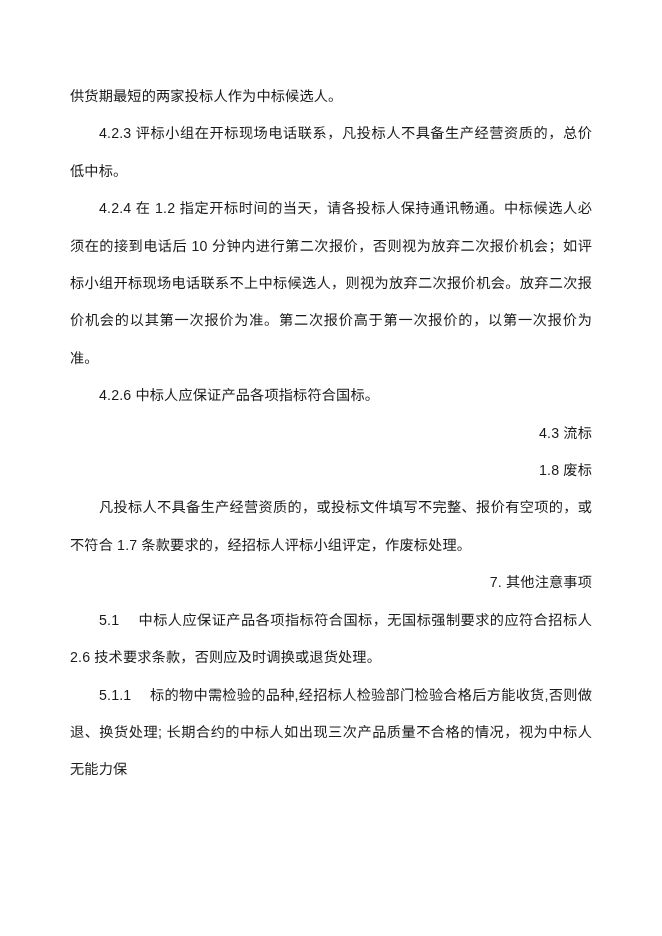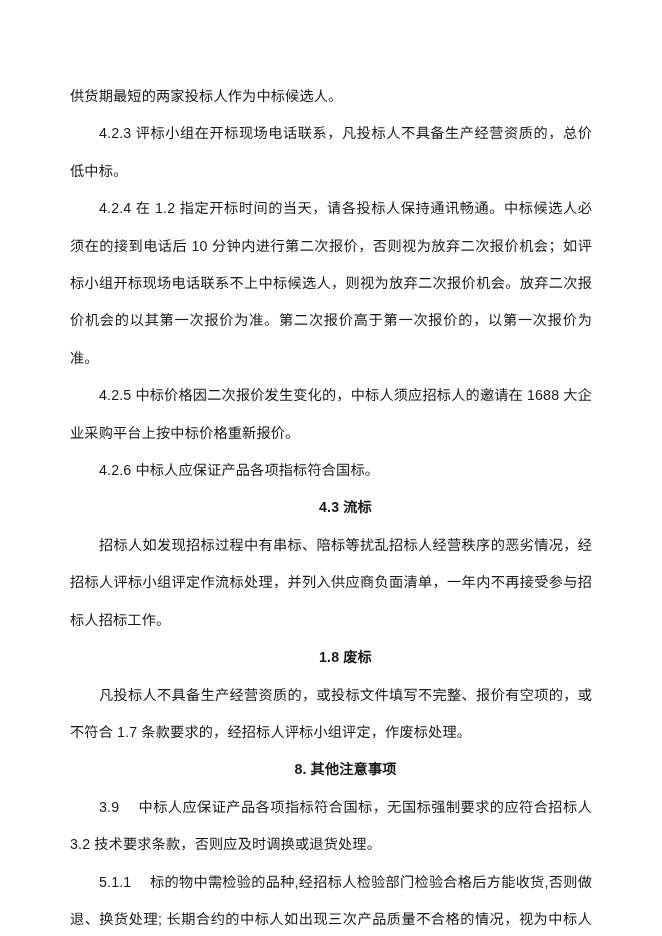--- a/index.html
+++ b/index.html
@@ -38,52 +38,49 @@
   }
   .para.indent {
     text-indent: 29px;
   }
   .para.noindent {
     text-indent: 0;
   }
   
   .para.heading {
     text-indent: 29px;
-    text-align: center;
-    font-weight: bold;
+    text-align: right;
   }
   
   .para:last-child {
     text-align: justify;
   }
 </style>
 </head>
 <body>
 
 <div id="page">
   <div id="content">
 
     <p class="para noindent">供货期最短的两家投标人作为中标候选人。</p>
 
     <p class="para indent">4.2.3  评标小组在开标现场电话联系，凡投标人不具备生产经营资质的，总价低中标。</p>
 
     <p class="para indent">4.2.4  在 1.2 指定开标时间的当天，请各投标人保持通讯畅通。中标候选人必须在的接到电话后 10 分钟内进行第二次报价，否则视为放弃二次报价机会；如评标小组开标现场电话联系不上中标候选人，则视为放弃二次报价机会。放弃二次报价机会的以其第一次报价为准。第二次报价高于第一次报价的，以第一次报价为准。</p>
 
-    <p class="para indent">4.2.5 中标价格因二次报价发生变化的，中标人须应招标人的邀请在 1688 大企业采购平台上按中标价格重新报价。</p>
 
     <p class="para indent">4.2.6 中标人应保证产品各项指标符合国标。</p>
 
     <p class="para heading">4.3  流标</p>
 
-    <p class="para indent">招标人如发现招标过程中有串标、陪标等扰乱招标人经营秩序的恶劣情况，经招标人评标小组评定作流标处理，并列入供应商负面清单，一年内不再接受参与招标人招标工作。</p>
 
     <p class="para heading">1.8  废标</p>
 
     <p class="para indent">凡投标人不具备生产经营资质的，或投标文件填写不完整、报价有空项的，或不符合 1.7 条款要求的，经招标人评标小组评定，作废标处理。</p>
 
-    <p class="para heading">8. 其他注意事项</p>
+    <p class="para heading">7. 其他注意事项</p>
 
-    <p class="para indent">3.9　 中标人应保证产品各项指标符合国标，无国标强制要求的应符合招标人 3.2 技术要求条款，否则应及时调换或退货处理。</p>
+    <p class="para indent">5.1　 中标人应保证产品各项指标符合国标，无国标强制要求的应符合招标人 2.6 技术要求条款，否则应及时调换或退货处理。</p>
 
     <p class="para indent">5.1.1　 标的物中需检验的品种,经招标人检验部门检验合格后方能收货,否则做退、换货处理; 长期合约的中标人如出现三次产品质量不合格的情况，视为中标人无能力保</p>
 
   </div>
 </div>
 
 </body></html>

